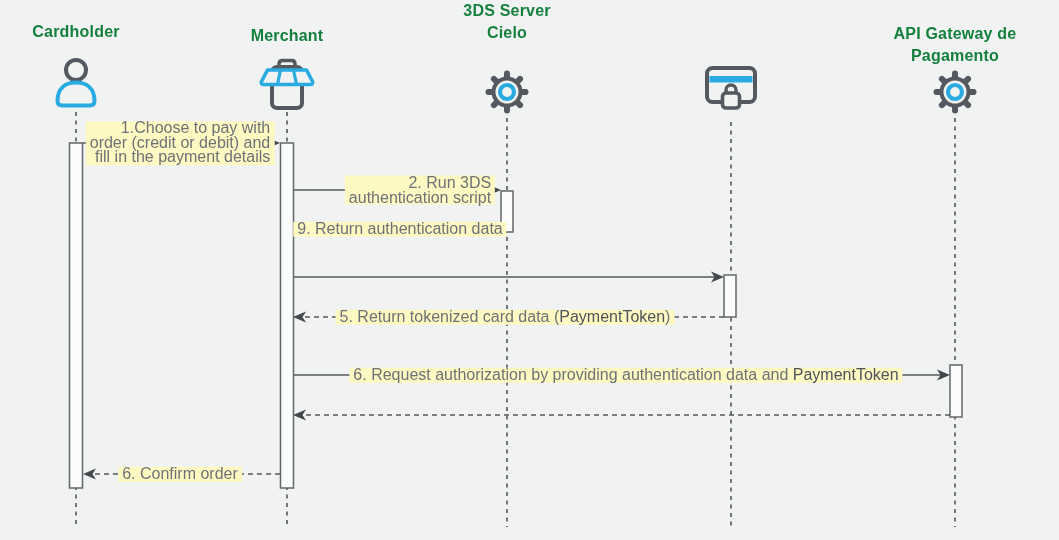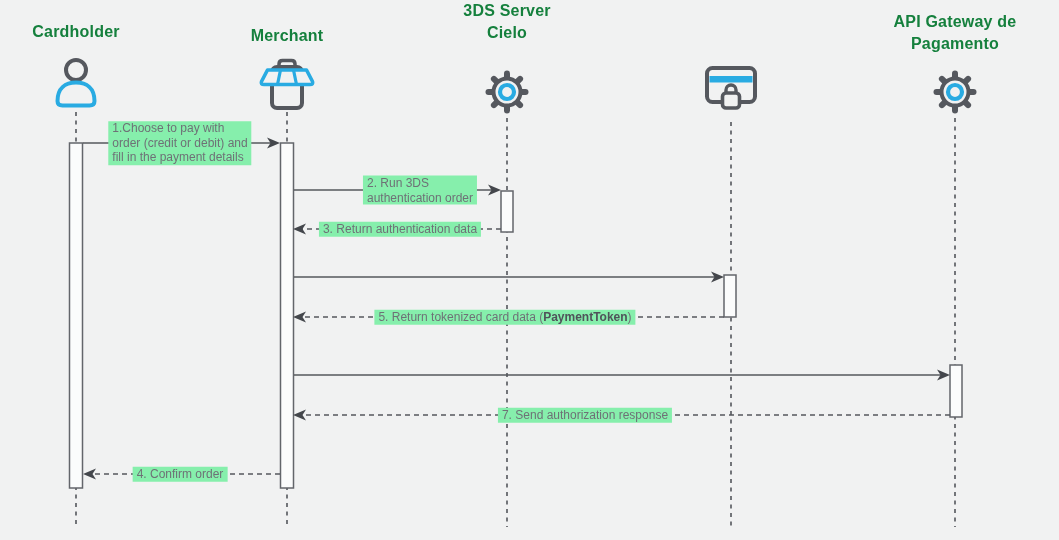--- a/index.html
+++ b/index.html
@@ -7,24 +7,24 @@
   .stage{position:relative;width:1059px;height:540px;background:#f1f2f2;overflow:hidden;}
   .overlay{position:absolute;left:0;top:0;}
   .actor-label{
     position:absolute;transform:translateX(-50%);
     text-align:center;font-weight:700;font-size:16px;line-height:22px;
     color:#15803d;letter-spacing:.2px;
   }
   .icon{position:absolute;}
   .msg{
     position:absolute;transform:translate(-50%,-50%);
-    background:#86efac;color:#6e7176;font-size:12px;line-height:14.5px;
-    text-align:left;padding:0 4px;white-space:nowrap;
+    background:#fef9c3;color:#6e7176;font-size:16px;line-height:14.5px;
+    text-align:right;padding:0 4px;white-space:nowrap;
   }
-  .msg .b{font-weight:700;color:#4f535a;}
+  .msg .b{font-weight:400;color:#4f535a;}
   .msg .line{white-space:nowrap;}
 </style>
 </head>
 <body>
 
 <div class="stage">
 
   <svg class="overlay" width="1059" height="540" viewBox="0 0 1059 540">
 
     <g stroke="#5d6065" stroke-width="1.7" stroke-dasharray="4 4.5">
@@ -62,21 +62,21 @@
       <polygon points="293,317 306,311.5 302.5,317 306,322.5"></polygon>
       <polygon points="950,375 937,369.5 940.5,375 937,380.5"></polygon>
       <polygon points="293,415 306,409.5 302.5,415 306,420.5"></polygon>
       <polygon points="83,474 96,468.5 92.5,474 96,479.5"></polygon>
     </g>
   </svg>
 
   <div class="actor-label" style="left:76px;top:21px;width:150px">Cardholder</div>
   <div class="actor-label" style="left:287px;top:25px;width:150px">Merchant</div>
   <div class="actor-label" style="left:507px;top:0;width:120px">3DS Server Cielo</div>
-  <div class="actor-label" style="left:955px;top:11px;width:150px">API Gateway de Pagamento</div>
+  <div class="actor-label" style="left:955px;top:23px;width:150px">API Gateway de Pagamento</div>
 
   <svg class="icon" style="left:52px;top:54px" width="48" height="56" viewBox="0 0 48 56">
     <circle cx="24" cy="16" r="10" fill="none" stroke="#55585e" stroke-width="4"></circle>
     <path d="M5.5 47 C5.5 34 13.5 28.5 24 28.5 C34.5 28.5 42.5 34 42.5 47 C42.5 50 40.5 51.5 37.5 51.5 H10.5 C7.5 51.5 5.5 50 5.5 47 Z" fill="none" stroke="#29abe2" stroke-width="4" stroke-linejoin="round"></path>
   </svg>
 
   <svg class="icon" style="left:255px;top:56px" width="64" height="58" viewBox="0 0 64 58">
     <path d="M24 12 V8 Q24 4.5 27.5 4.5 H36.5 Q40 4.5 40 8 V12" fill="none" stroke="#55585e" stroke-width="3.5"></path>
     <rect x="17" y="11" width="30" height="41" rx="5" fill="none" stroke="#55585e" stroke-width="4"></rect>
     <path d="M12.5 14 H51.5 L57.5 25.5 Q58.5 28.5 55 28.5 H9 Q5.5 28.5 6.5 25.5 Z" fill="#f1f2f2" stroke="#29abe2" stroke-width="3.6" stroke-linejoin="round"></path>
@@ -121,34 +121,34 @@
   </svg>
 
   <div class="msg" style="left:180px;top:143px">
     <div class="line">1.Choose to pay with</div>
     <div class="line">order (credit or debit) and</div>
     <div class="line">fill in the payment details</div>
   </div>
 
   <div class="msg" style="left:420px;top:190px">
     <div class="line">2. Run 3DS</div>
-    <div class="line">authentication order</div>
+    <div class="line">authentication script</div>
   </div>
 
   <div class="msg" style="left:400px;top:229px">
-    <span>3. Return authentication data</span>
+    <span>9. Return authentication data</span>
   </div>
 
 
   <div class="msg" style="left:505px;top:317px">
     <span>5. Return tokenized card data (</span><span class="b">PaymentToken</span><span>)</span>
   </div>
 
-
-  <div class="msg" style="left:585px;top:415px">
-    <span>7. Send authorization response</span>
+  <div class="msg" style="left:626px;top:375px">
+    <span>6. Request authorization by providing authentication data and </span><span class="b">PaymentToken</span>
   </div>
 
+
   <div class="msg" style="left:180px;top:474px">
-    <span>4. Confirm order</span>
+    <span>6. Confirm order</span>
   </div>
 
 </div>
 
 </body></html>

